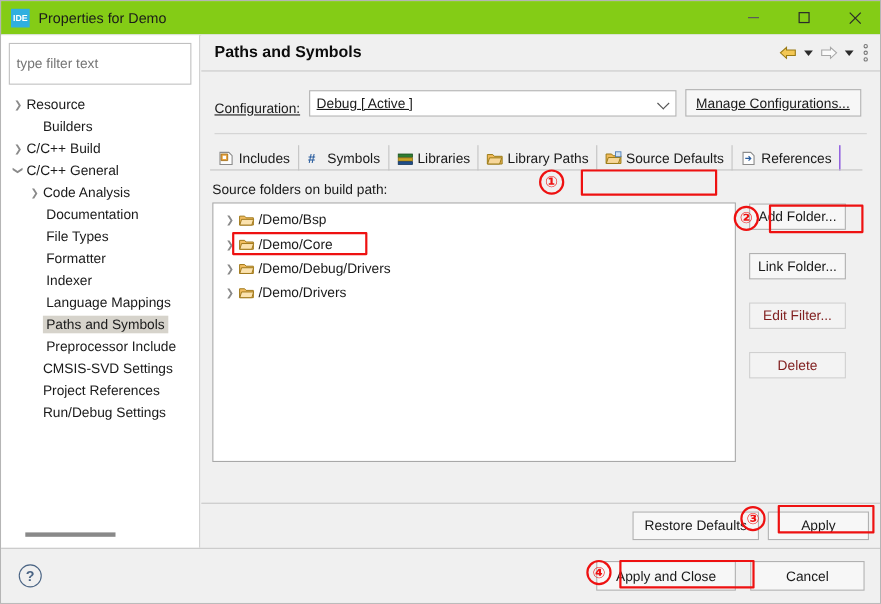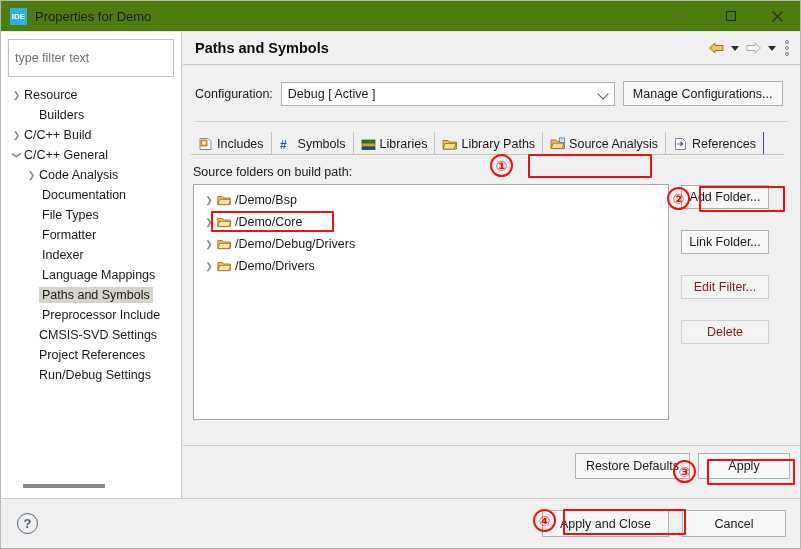--- a/index.html
+++ b/index.html
@@ -15,21 +15,21 @@
   #app {
     position: relative;
     width: 801px; height: 549px;
     background: #f0f0f0;
     border: 1px solid #b5b5b5;
   }
 
   
   .titlebar {
     position: absolute; left: 0; top: 0; width: 799px; height: 31px;
-    background: #4d7c0f;
+    background: #84cc16;
     border-bottom: 1px solid #e3e6e8;
     display: flex; align-items: center;
   }
   .ide-icon {
     width: 17px; height: 17px; margin-left: 9px; margin-right: 8px;
     background: #2fafe0;
     color: #ffffff;
     font-size: 8px; font-weight: bold;
     display: flex; align-items: center; justify-content: center;
     letter-spacing: 0px;
@@ -100,21 +100,21 @@
     width: 0; height: 0;
     border-left: 4px solid transparent; border-right: 4px solid transparent;
     border-top: 5px solid #2b2b2b;
     margin: 0 3px;
   }
   .vdots { width: 12px; height: 18px; display: flex; flex-direction: column; align-items: center; justify-content: center; gap: 2px; }
   .vdots i { width: 4px; height: 4px; border: 1px solid #777; border-radius: 50%; display: block; }
 
   
   .cfg-area { padding: 16px 12px 0 12px; }
-  .cfg-row { display: flex; align-items: center; }
+  .cfg-row { display: flex; align-items: flex-end; text-decoration: underline; }
   .cfg-label { font-size: 12.5px; margin-right: 8px; }
   .cfg-combo {
     width: 334px; height: 24px; background: #ffffff;
     border: 1px solid #b1b1b1;
     display: flex; align-items: center; padding: 0 6px;
     font-size: 12.5px; position: relative;
   }
   .cfg-combo .chev {
     position: absolute; right: 7px; top: 7px;
     width: 8px; height: 8px;
@@ -160,21 +160,21 @@
   }
   .litem { height: 22px; display: flex; align-items: center; padding-left: 7px; }
   .litem .tw { width: 16px; color: #8a8a8a; font-size: 9px; display: flex; align-items: center; justify-content: center; }
   .litem .fi { width: 18px; display: flex; align-items: center; }
   .litem .tx { font-size: 12.5px; }
   .side-btns { display: flex; flex-direction: column; gap: 21px; margin-left: 12px; margin-top: 1px; }
   .side-btn { width: 88px; height: 24px; }
 
   
   .apply-bar {
-    position: absolute; left: 0; bottom: 12px; width: 617px; height: 41px;
+    position: absolute; left: 0; bottom: 0; width: 617px; height: 41px;
     border-top: 1px solid #c8c8c8;
     display: flex; align-items: center; justify-content: flex-end;
     padding-right: 10px; gap: 8px;
   }
   .btn-restore { height: 26px; padding: 0 10px; }
   .btn-apply { width: 92px; height: 26px; }
 
   .footer {
     position: absolute; left: 0; bottom: 0; width: 799px; height: 50px;
     background: #f0f0f0; border-top: 1px solid #c8c8c8;
@@ -371,21 +371,21 @@
               <path d="M3 6.5h11l-1.8 5.6H1.2z" fill="#f7d79a" stroke="#9a7a15" stroke-width=".9"></path>
             </svg></span>
           <span>Library Paths</span>
         </div>
         <div class="tab">
           <span class="tico"><svg width="16" height="14" viewBox="0 0 16 14">
               <path d="M1 3h5l1.4 1.6h7.1v7H1z" fill="#f0b95a" stroke="#9a7a15" stroke-width=".9"></path>
               <path d="M3 6.2h11l-1.8 5.4H1.2z" fill="#f7d79a" stroke="#9a7a15" stroke-width=".9"></path>
               <rect x="9.5" y="1" width="5" height="4.5" fill="#cfe2f5" stroke="#4a7ab5" stroke-width=".8"></rect>
             </svg></span>
-          <span>Source Analysis</span>
+          <span>Source Defaults</span>
         </div>
         <div class="tab">
           <span class="tico"><svg width="15" height="14" viewBox="0 0 15 14">
               <path d="M2.5 1.5h7l3 3v8h-10z" fill="#fdfdfd" stroke="#8a8a8a" stroke-width="1"></path>
               <path d="M4.5 7h5M7.5 5l2 2-2 2" fill="none" stroke="#2a5d9e" stroke-width="1.1"></path>
             </svg></span>
           <span>References</span>
         </div>
       </div>
 

